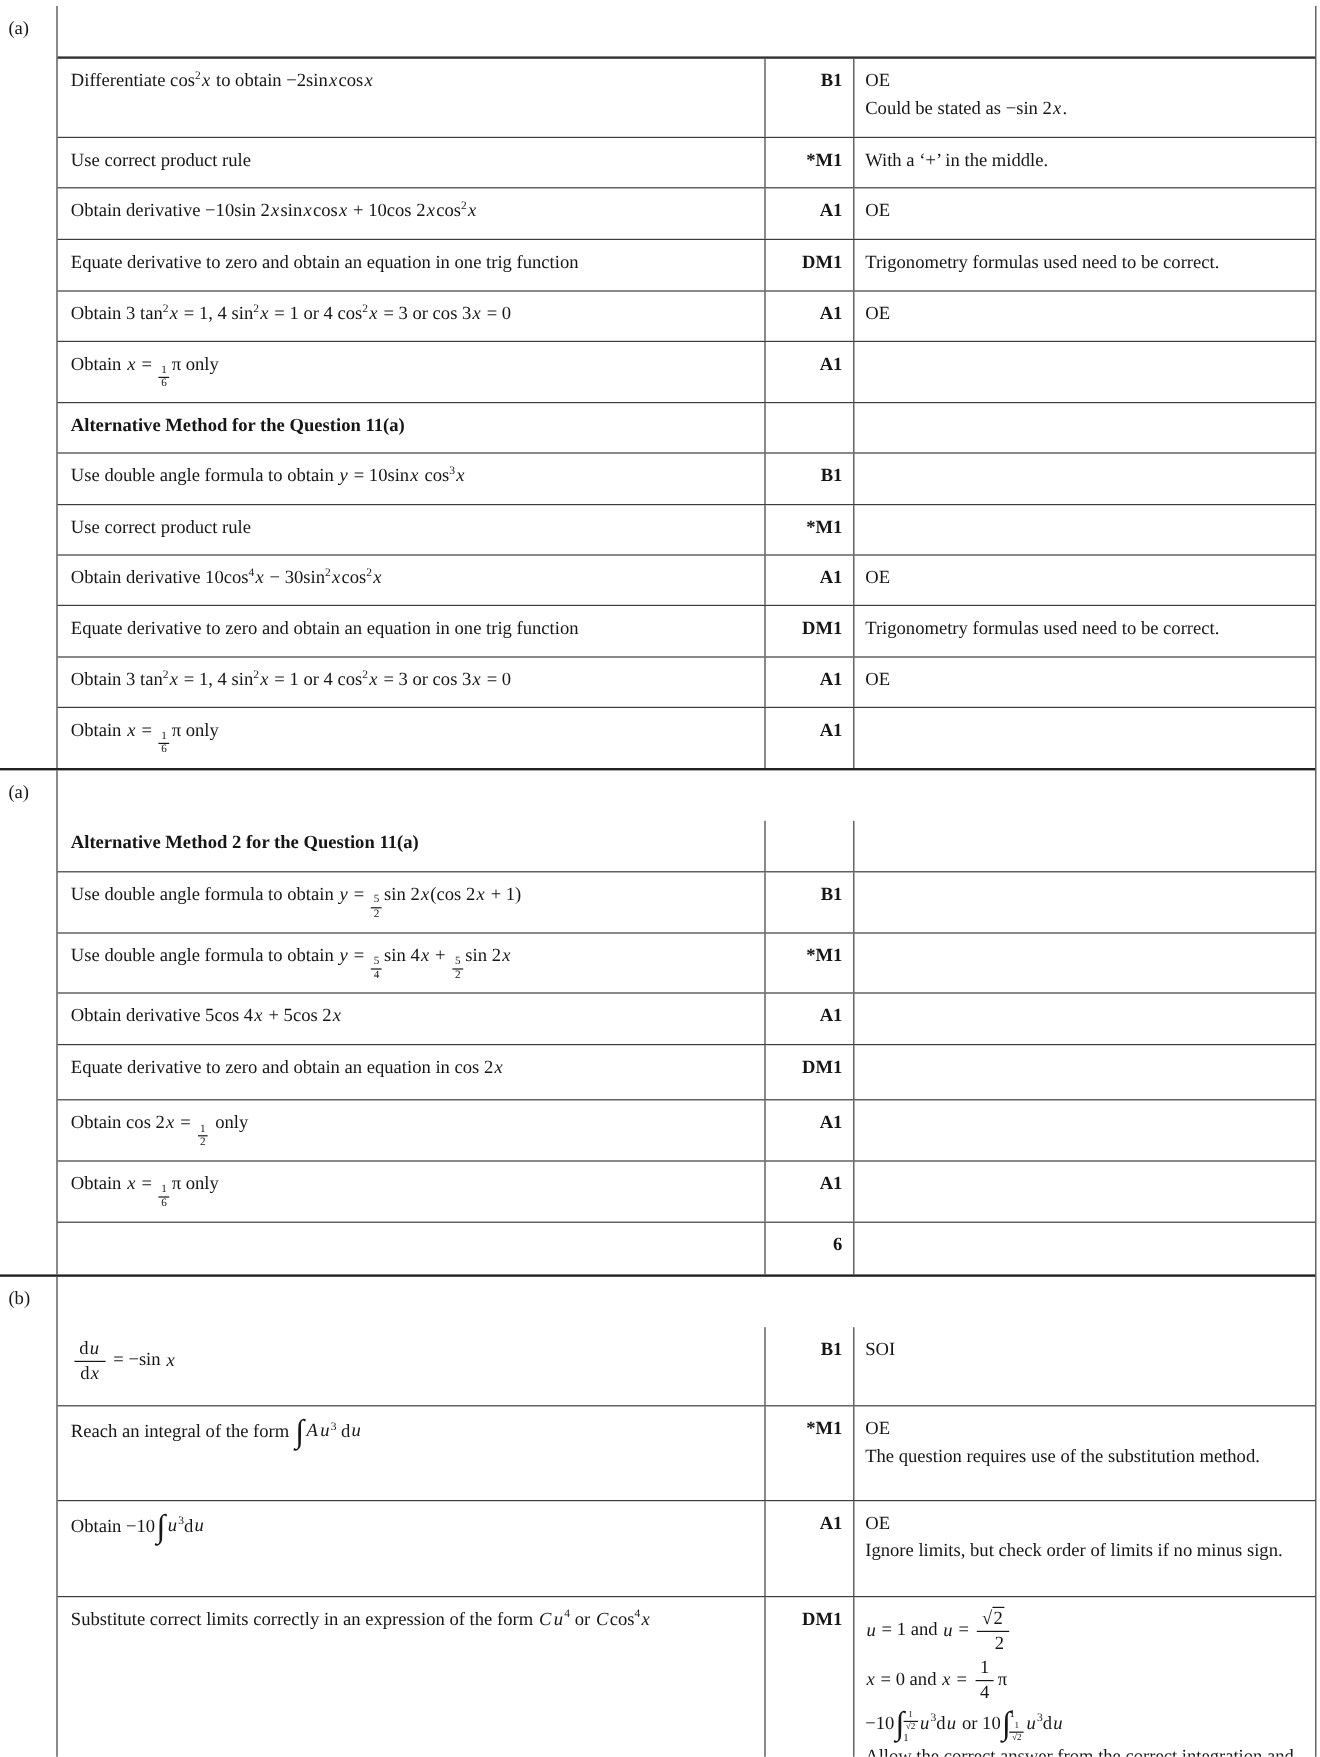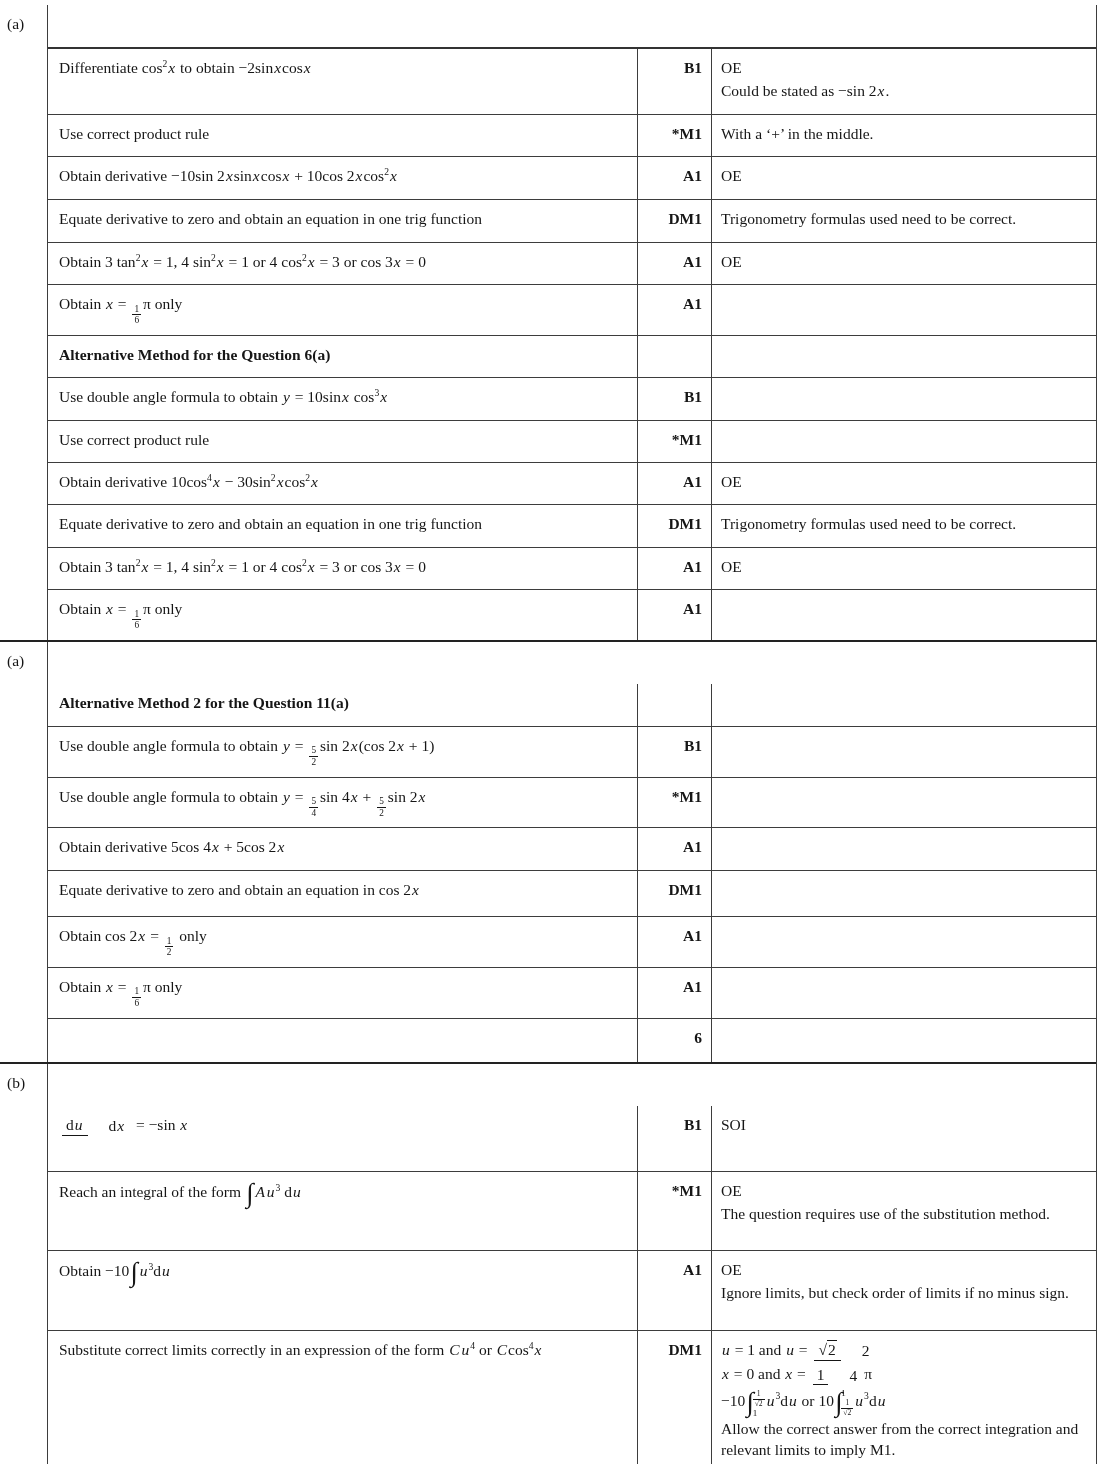--- a/index.html
+++ b/index.html
@@ -32,22 +32,22 @@
   .cl{margin:0 0 3px 0;}
   .v{font-style:italic;padding:0 1px;}
   .bold{font-weight:bold;}
   sup.sp{font-size:0.62em;line-height:0;vertical-align:super;}
   
   .fr{display:inline-flex;flex-direction:column;text-align:center;
       vertical-align:-0.25em;font-size:0.6em;line-height:1.15;margin:0 2px;}
   .fr .n{border-bottom:1px solid currentColor;padding:0 2px;}
   .fr .d{padding:0 2px;}
   
-  .FR{display:inline-flex;flex-direction:row;text-align:right;
-      vertical-align:middle;line-height:1.15;margin:0 3px;gap:17px;}
+  .FR{display:inline-flex;flex-direction:column;text-align:right;
+      vertical-align:middle;line-height:1.15;margin:0 3px;}
   .FR .n{border-bottom:1px solid currentColor;padding:0 4px 1px 4px;}
   .FR .d{padding:1px 4px 0 4px;}
   
   .sq{white-space:nowrap;}
   .sq .sqb{border-top:1px solid currentColor;padding:0 1px;}
   
   .intg{display:inline-flex;align-items:center;vertical-align:middle;margin:0 1px;}
   .isign{font-size:1.75em;line-height:0.95;font-weight:normal;}
   .ilims{display:inline-flex;flex-direction:column;justify-content:space-between;
          font-size:0.58em;line-height:1;height:3em;margin-left:-1px;padding-top:1px;}
@@ -100,21 +100,21 @@
         </div>
         <div class="row" style="min-height: 44px;">
           <div class="cd">Obtain <span class="v">x</span> = <span class="fr">
               <span class="n">1</span>
               <span class="d">6</span>
             </span>π only</div>
           <div class="cm">A1</div>
           <div class="cc"></div>
         </div>
         <div class="row hdr" style="min-height: 42px;">
-          <div class="cd"><span class="bold">Alternative Method for the Question 6(a)</span></div>
+          <div class="cd"><span class="bold">Alternative Method for the Question 11(a)</span></div>
           <div class="cm"></div>
           <div class="cc"></div>
         </div>
         <div class="row" style="min-height: 43px;">
           <div class="cd">Use double angle formula to obtain <span class="v">y</span> = 10sin<span class="v">x</span> cos<sup class="sp">3</sup><span class="v">x</span></div>
           <div class="cm">B1</div>
           <div class="cc"></div>
         </div>
         <div class="row" style="min-height: 42px;">
           <div class="cd">Use correct product rule</div>

